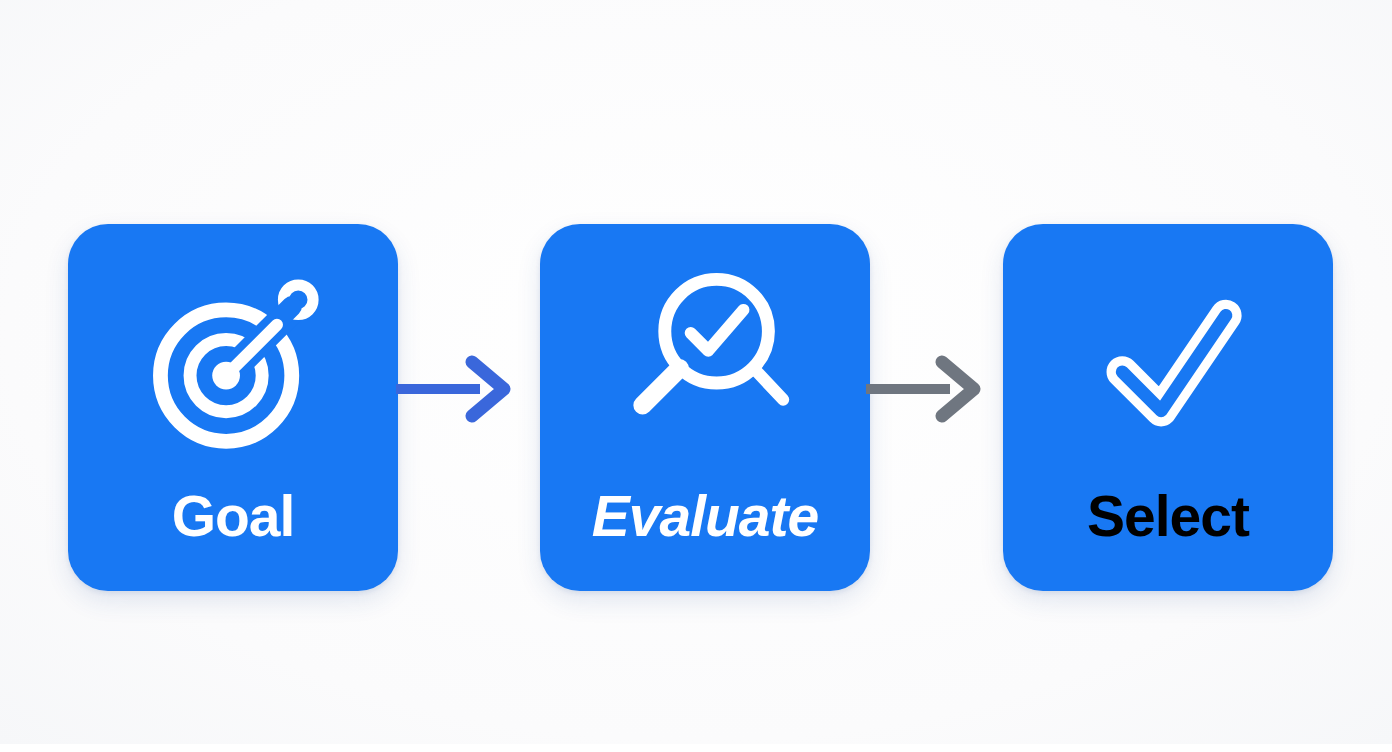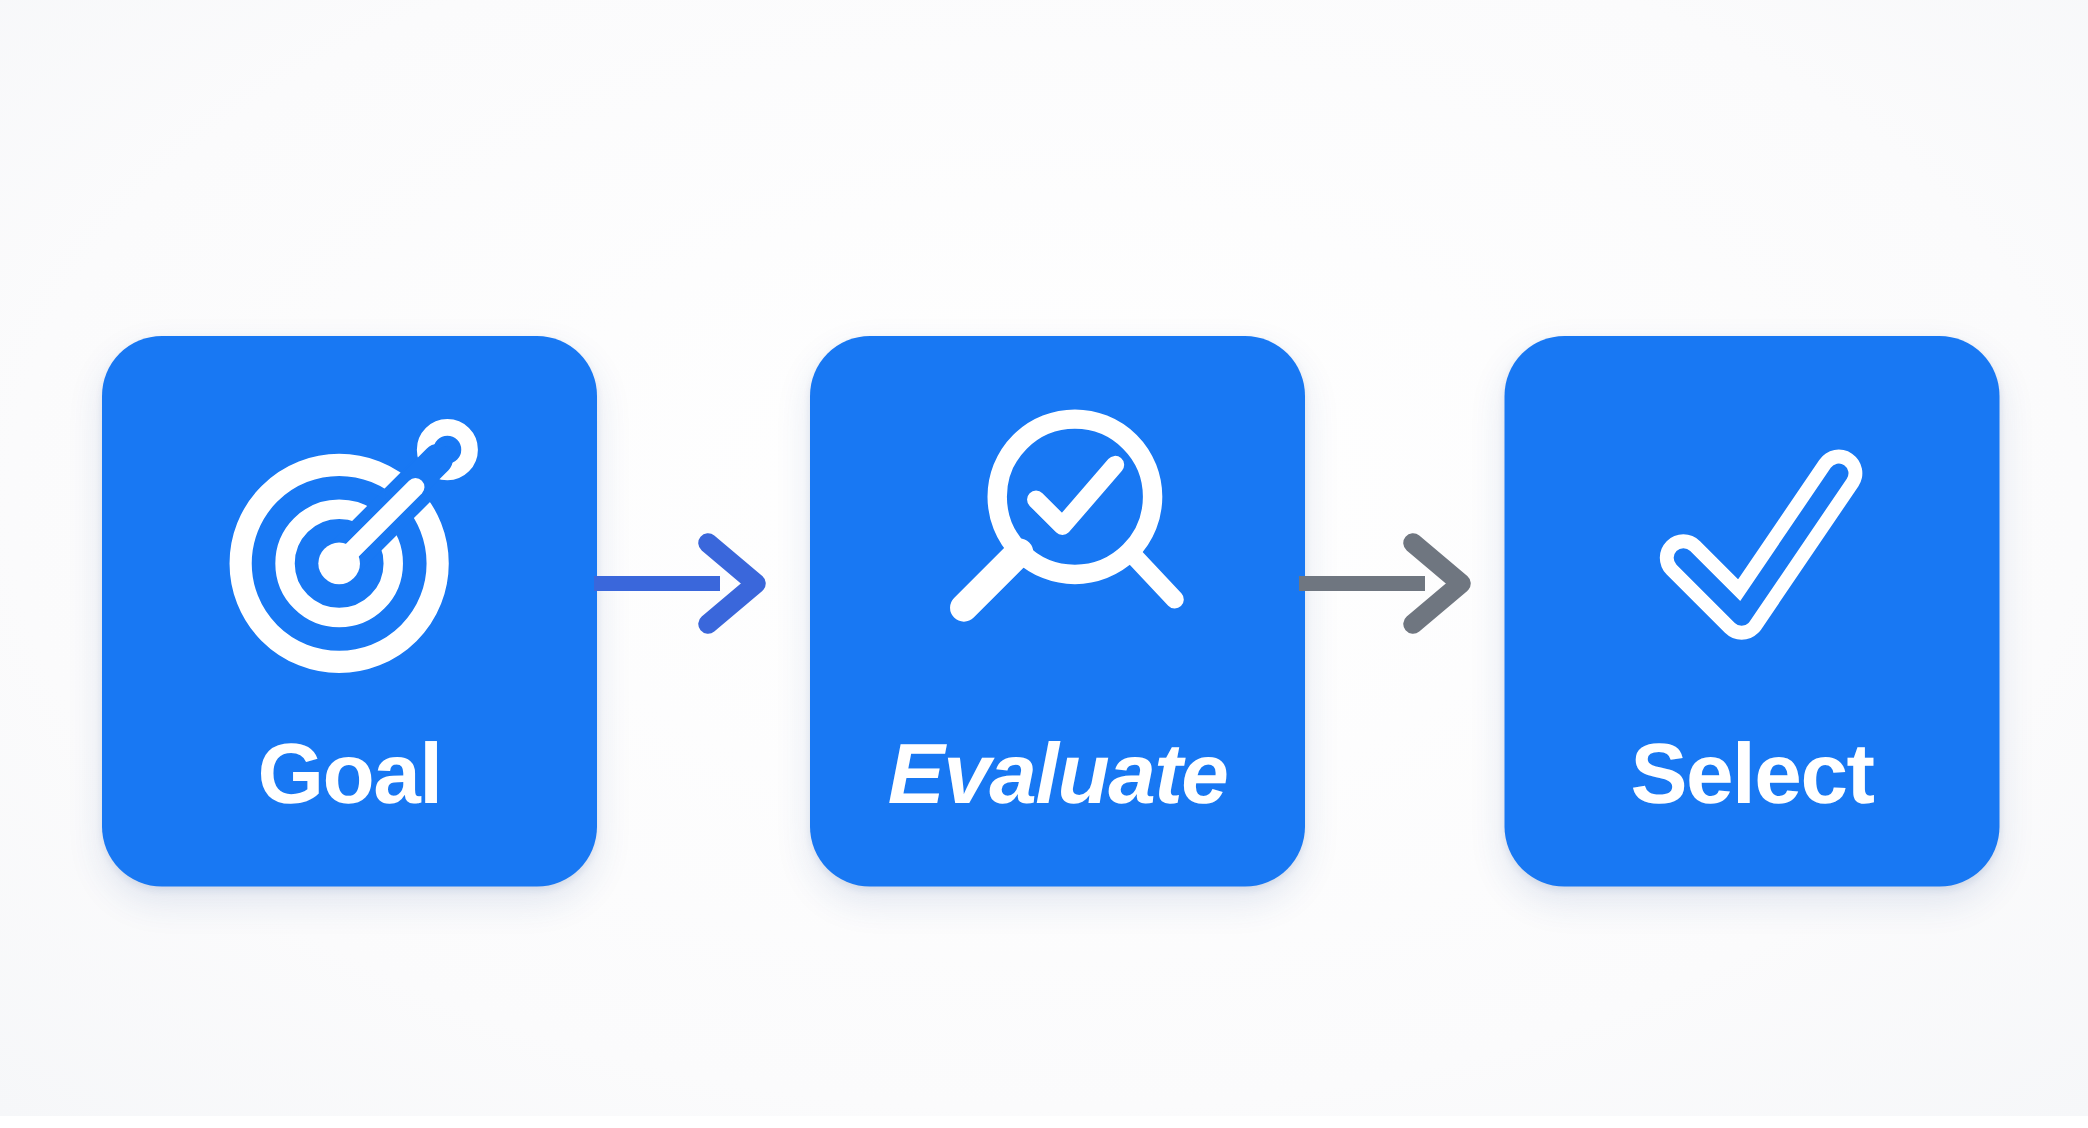--- a/index.html
+++ b/index.html
@@ -90,16 +90,16 @@
     <polyline points="76,8 108,35 76,62" stroke-width="13" stroke-linecap="round" stroke-linejoin="round" stroke="#6F7680"></polyline>
   </svg>
 
   <div class="card card-select" style="background: rgb(24, 120, 243);">
     <div class="icon-wrap">
       <svg viewBox="0 0 200 200" fill="none">
         <path d="M 50 108 L 92 150 L 162 47" stroke="#ffffff" stroke-width="34" stroke-linecap="round" stroke-linejoin="round"></path>
         <path d="M 50 108 L 92 150 L 162 47" stroke-width="14" stroke-linecap="round" stroke-linejoin="round" stroke="#1878F3"></path>
       </svg>
     </div>
-    <div class="step-label" style="color: #ffffff; text-align: center;">Select</div>
+    <div class="step-label" style="color: #000000; text-align: center;">Select</div>
   </div>
 
 </div>
 
 </body></html>

